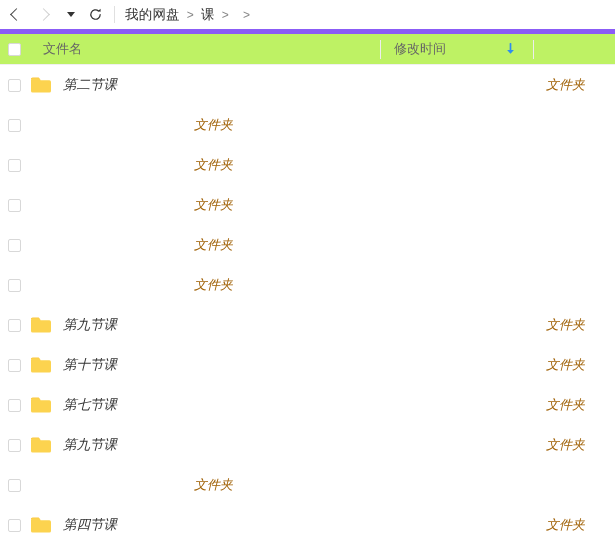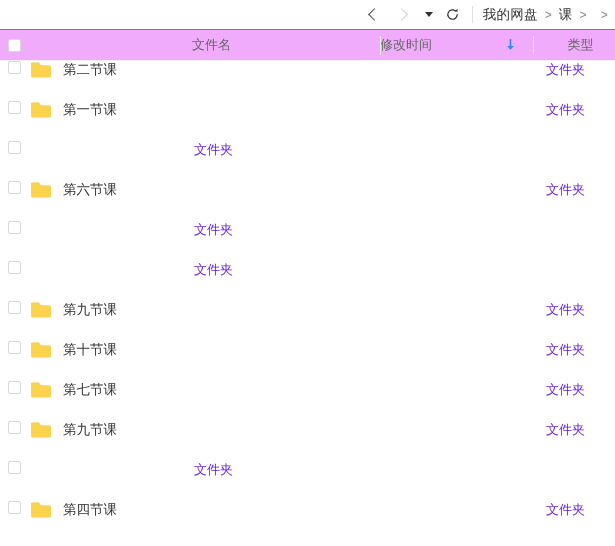--- a/index.html
+++ b/index.html
@@ -14,23 +14,22 @@
     font-family: "Liberation Sans", "DejaVu Sans", sans-serif;
     -webkit-font-smoothing: antialiased;
   }
 
   
   #toolbar {
     position: relative;
     height: 29px;
     display: flex;
     align-items: center;
-    border-bottom: 1px solid #8b5cf6;
+    border-bottom: 5px solid #8b5cf6;
     background: #ffffff;
-    justify-content: flex-end;
   }
   .nav-btn {
     width: 30px;
     height: 29px;
     display: flex;
     align-items: center;
     justify-content: center;
     cursor: pointer;
   }
   .chev {
@@ -95,43 +94,42 @@
     user-select: none;
   }
 
   
   #col-header {
     position: relative;
     height: 30px;
     display: flex;
     align-items: center;
     border-bottom: 1px solid #f0f0f0;
-    background: #f0abfc;
+    background: #bef264;
     font-size: 13px;
     color: #666666;
-    text-align: center;
   }
   .cell-check {
     width: 28px;
     display: flex;
     align-items: center;
     justify-content: center;
     flex: 0 0 28px;
   }
   .cbox {
     width: 13px;
     height: 13px;
     border: 1px solid #d8d8d8;
     border-radius: 2px;
     background: #fff;
     box-sizing: border-box;
     cursor: pointer;
   }
   .col-name   { flex: 0 0 352px; padding-left: 15px; box-sizing: border-box; }
-  .col-time   { flex: 0 0 153px; box-sizing: border-box;
+  .col-time   { flex: 0 0 153px; padding-left: 14px; box-sizing: border-box;
                 display:flex; align-items:center; position: relative; }
   .col-type   { flex: 1 1 auto;  padding-left: 13px; box-sizing: border-box; }
 
   .hdr-divider {
     position: absolute;
     top: 6px;
     width: 1px;
     height: 19px;
     background: #ededed;
   }
@@ -147,41 +145,42 @@
     line-height: 0;
   }
 
   
   #file-list {
     position: relative;
   }
   .row {
     height: 40px;
     display: flex;
-    align-items: flex-start;
+    align-items: center;
     cursor: default;
     font-size: 13.5px;
     color: #333333;
+    font-style: italic;
   }
 
   .row .col-name {
     display: flex;
     align-items: center;
     padding-left: 0;
   }
   .folder-ico {
     flex: 0 0 auto;
     width: 22px;
     height: 18px;
     margin-left: 2px;
     margin-right: 11px;
     line-height: 0;
   }
   .fname { white-space: nowrap; }
-  .row .col-type { color: #6d28d9; font-size: 13px; }
+  .row .col-type { color: #a16207; font-size: 13px; }
   .row .col-time { color: #666666; font-size: 13px; }
 </style>
 </head>
 <body>
 
 <div id="toolbar">
 
   <div class="nav-btn">
     <span class="chev left"></span>
   </div>
@@ -219,21 +218,20 @@
   <div class="col-name">文件名</div>
   <div class="col-time">
     <span>修改时间</span>
     <span class="sort-arrow">
       <svg width="11" height="12" viewBox="0 0 11 12">
         <path d="M5.5 0.8 L5.5 8.6" stroke="#2e8cf0" stroke-width="1.7" stroke-linecap="round"></path>
         <path d="M2.1 7.0 L5.5 10.8 L8.9 7.0 Z" fill="#2e8cf0"></path>
       </svg>
     </span>
   </div>
-  <div class="col-type">类型</div>
 
   <div class="hdr-divider" id="div-1"></div>
   <div class="hdr-divider" id="div-2"></div>
 </div>
 
 <div id="file-list">
     <div class="row">
       <div class="cell-check">
         <div class="cbox"></div>
       </div>
@@ -244,47 +242,33 @@
           </svg></span>
         <span class="fname">第二节课</span>
       </div>
       <div class="col-time"></div>
       <div class="col-type">文件夹</div>
     </div>
     <div class="row">
       <div class="cell-check">
         <div class="cbox"></div>
       </div>
-      <div class="col-name">
-        <span class="folder-ico"><svg width="22" height="18" viewBox="0 0 22 18">
-            <path d="M1 3.2a1.6 1.6 0 0 1 1.6-1.6h6.1l1.9 2.1H2.6A1.6 1.6 0 0 1 1 2.1z" fill="#fbc63f"></path>
-            <path d="M1 4.0a1.7 1.7 0 0 1 1.7-1.7h6.0l1.9 2.0h8.8A1.6 1.6 0 0 1 21 5.9v9.0a1.6 1.6 0 0 1-1.6 1.6H2.6A1.6 1.6 0 0 1 1 14.9z" fill="#fcd34f"></path>
-          </svg></span>
-        <span class="fname">第一节课</span>
-      </div>
-      <div class="col-time"></div>
-      <div class="col-type">文件夹</div>
-    </div>
-    <div class="row">
-      <div class="cell-check">
-        <div class="cbox"></div>
-      </div>
-      <div class="col-time"></div>
-      <div class="col-type">文件夹</div>
-    </div>
-    <div class="row">
-      <div class="cell-check">
-        <div class="cbox"></div>
-      </div>
-      <div class="col-name">
-        <span class="folder-ico"><svg width="22" height="18" viewBox="0 0 22 18">
-            <path d="M1 3.2a1.6 1.6 0 0 1 1.6-1.6h6.1l1.9 2.1H2.6A1.6 1.6 0 0 1 1 2.1z" fill="#fbc63f"></path>
-            <path d="M1 4.0a1.7 1.7 0 0 1 1.7-1.7h6.0l1.9 2.0h8.8A1.6 1.6 0 0 1 21 5.9v9.0a1.6 1.6 0 0 1-1.6 1.6H2.6A1.6 1.6 0 0 1 1 14.9z" fill="#fcd34f"></path>
-          </svg></span>
-        <span class="fname">第六节课</span>
+      <div class="col-time"></div>
+      <div class="col-type">文件夹</div>
+    </div>
+    <div class="row">
+      <div class="cell-check">
+        <div class="cbox"></div>
+      </div>
+      <div class="col-time"></div>
+      <div class="col-type">文件夹</div>
+    </div>
+    <div class="row">
+      <div class="cell-check">
+        <div class="cbox"></div>
       </div>
       <div class="col-time"></div>
       <div class="col-type">文件夹</div>
     </div>
     <div class="row">
       <div class="cell-check">
         <div class="cbox"></div>
       </div>
       <div class="col-time"></div>
       <div class="col-type">文件夹</div>

